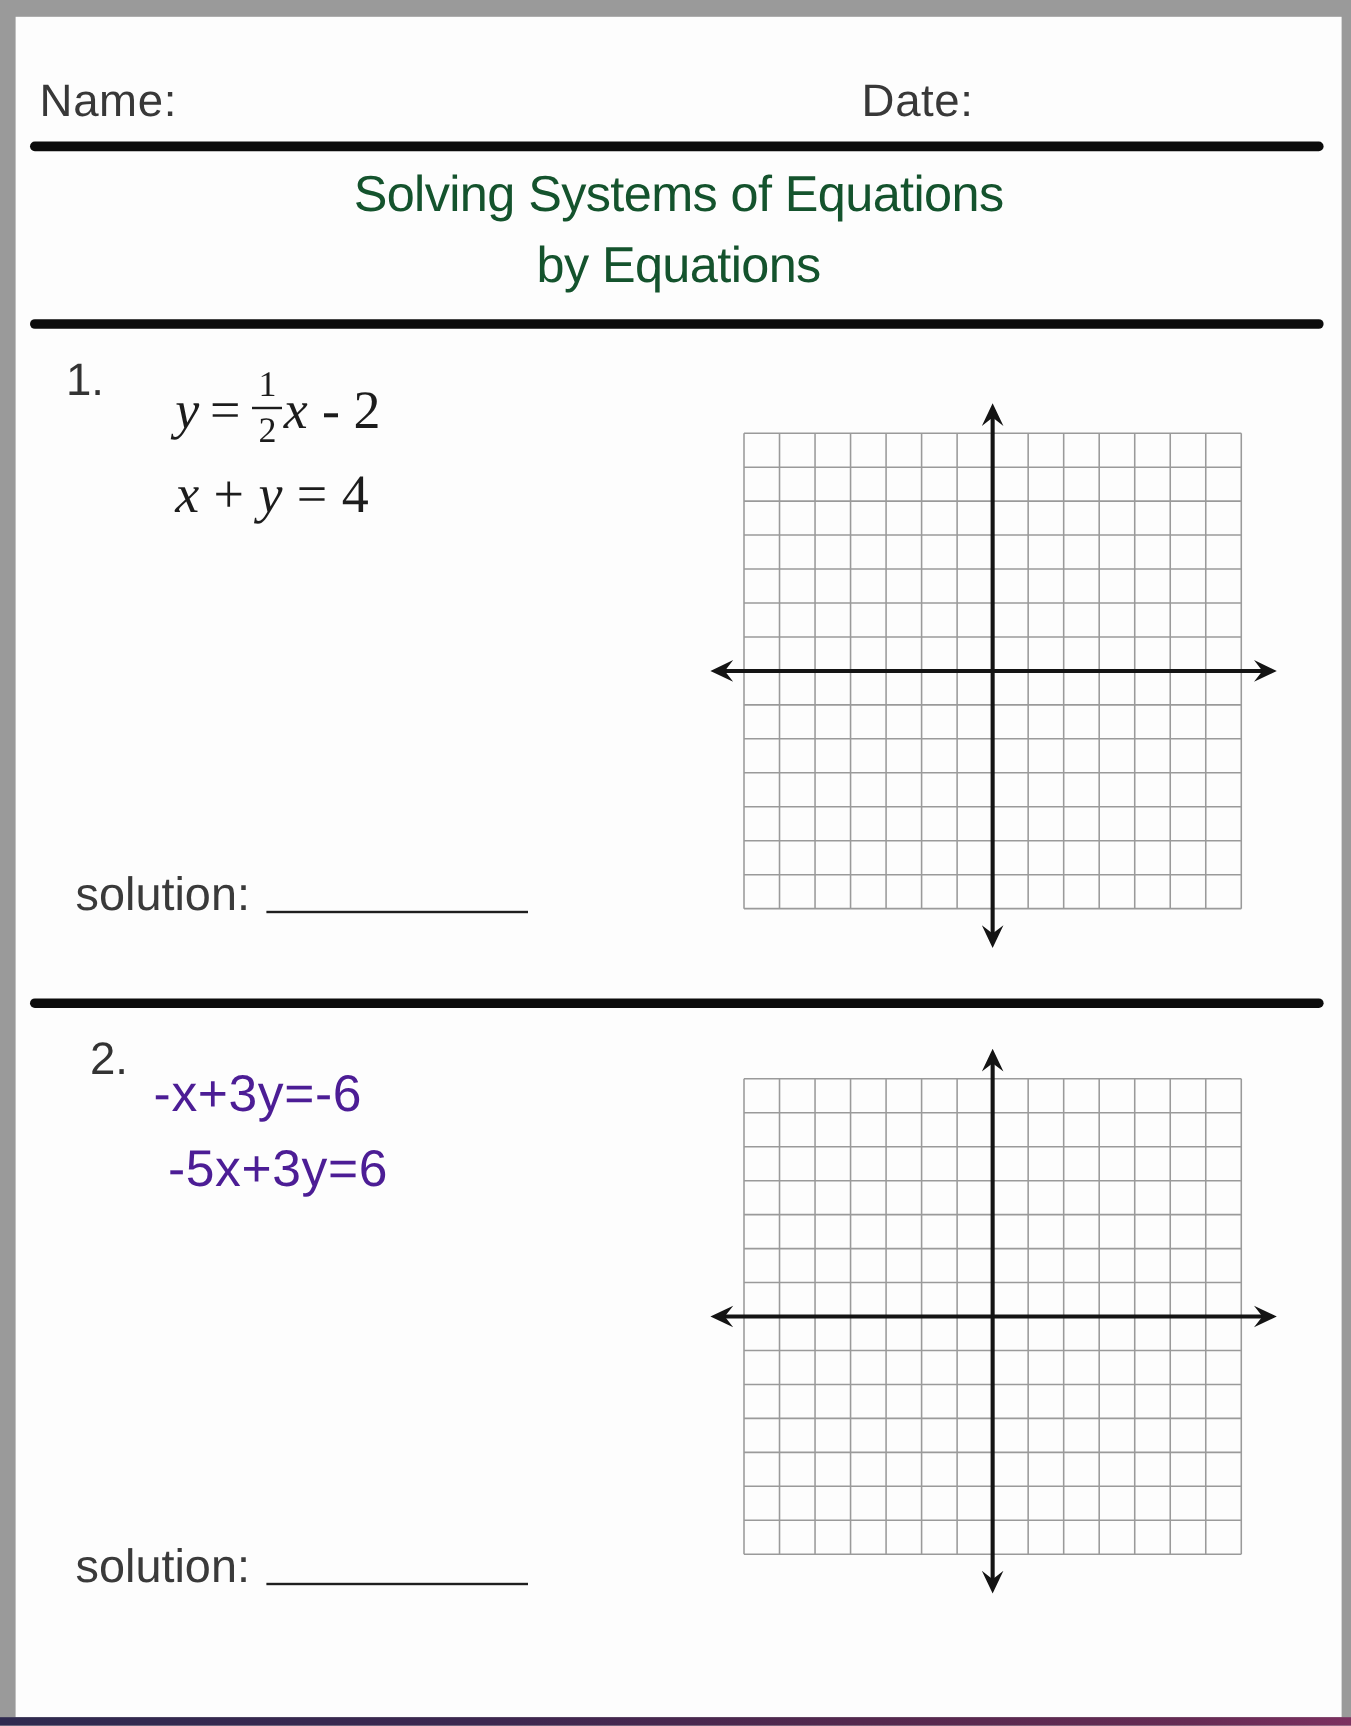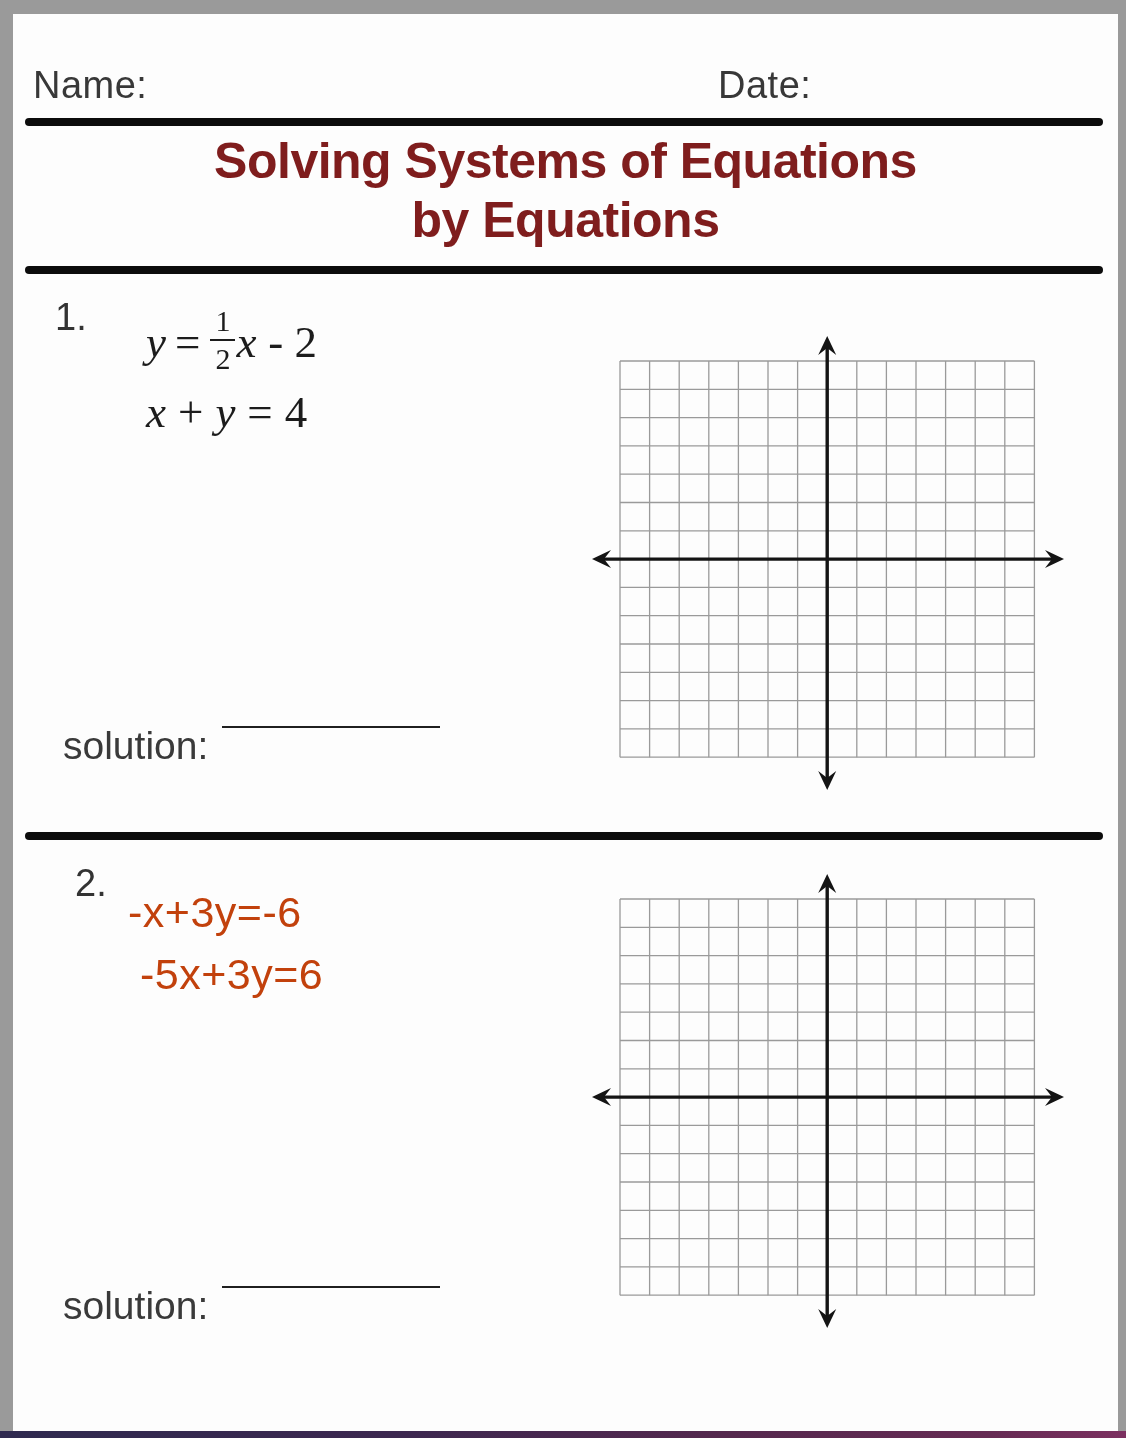--- a/index.html
+++ b/index.html
@@ -26,22 +26,22 @@
   .rule{
     position:absolute;left:12px;width:1078px;height:8px;
     background:#0c0c0c;border-radius:4px;
   }
   .rule-top{top:104px;}
   .rule-title-bottom{top:252px;}
   .rule-middle{top:818px;}
   
   .title{
     position:absolute;left:0;top:118px;width:1105px;
-    text-align:center;color:#7f1d1d;
-    font-size:50px;font-weight:700;letter-spacing:-0.5px;line-height:59px;
+    text-align:center;color:#14532d;
+    font-size:42px;font-weight:400;letter-spacing:-0.5px;line-height:59px;
   }
   
   .prob-num{
     position:absolute;font-size:38px;color:#333;font-weight:400;
   }
   .p1-num{left:42px;top:282px;}
   .p2-num{left:62px;top:848px;}
   
   .eq-serif{
     position:absolute;left:133px;
@@ -56,28 +56,28 @@
   .eq-serif .spn{display:inline-block;width:9px;}
   .frac{
     display:inline-flex;flex-direction:column;align-items:center;
     font-size:30px;line-height:1;margin:0 1px;transform:translateY(-2px);
   }
   .frac .num{display:block;padding:0 5px 3px 5px;}
   .frac .den{display:block;border-top:2.5px solid #1c1c1c;padding:3px 5px 0 5px;}
   
   .eq-sans{
     position:absolute;left:115px;
-    font-size:43px;color:#c2410c;font-weight:400;letter-spacing:0.5px;
+    font-size:43px;color:#4c1d95;font-weight:400;letter-spacing:0.5px;
   }
   .eq3{top:874px;}
   .eq4{top:936px;margin-left:12px;}
   
   .solution{
     position:absolute;left:50px;
-    display:flex;align-items:flex-start;
+    display:flex;align-items:flex-end;
     font-size:39px;color:#3a3a3a;font-weight:400;
   }
   .sol-1{top:710px;}
   .sol-2{top:1270px;}
   .sol-line{
     display:inline-block;width:218px;height:2px;
     border-bottom:2.5px solid #1f1f1f;
     margin-left:14px;margin-bottom:7px;
   }
   

